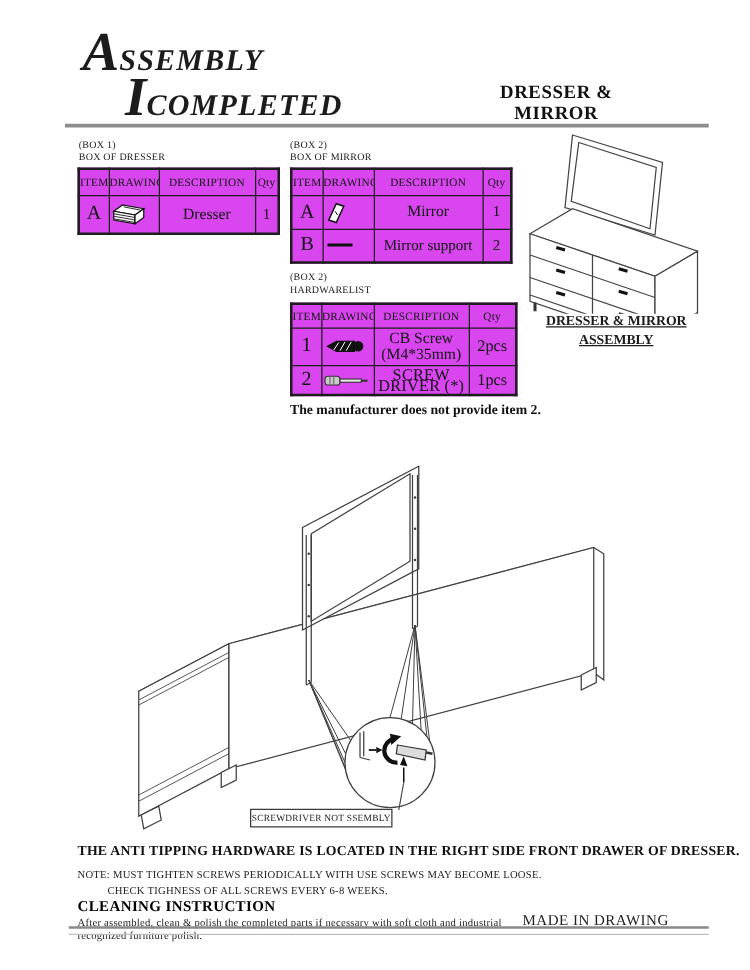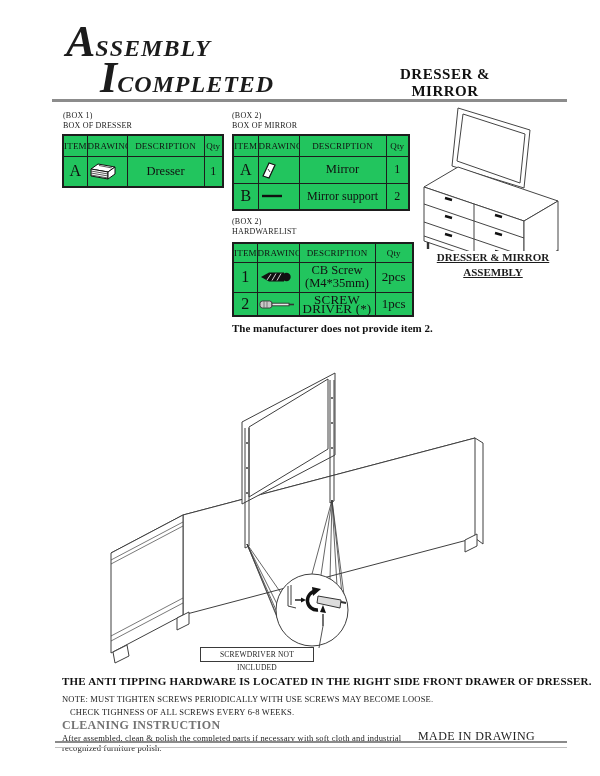--- a/index.html
+++ b/index.html
@@ -11,21 +11,21 @@
 
   
   .title-line{white-space:nowrap;font-style:italic;font-weight:bold;color:#1c1c1c;}
   .dropcap{font-size:44px;line-height:1;}
   .titlerest{font-size:24px;letter-spacing:1px;}
   .product-title{font-size:15px;font-weight:bold;letter-spacing:.5px;color:#111;}
   .top-rule{left:52px;top:99px;width:515px;height:3px;background:#8c8c8c;}
 
   
   .tbl-label{font-size:8px;line-height:10px;letter-spacing:.2px;color:#222;}
-  table.parts{border-collapse:collapse;table-layout:fixed;background:#22c55e;}
+  table.parts{border-collapse:collapse;table-layout:fixed;background:#d946ef;}
   table.parts{border:2px solid #1d1d1d;}
   table.parts th,table.parts td{
     border:1px solid #1d1d1d;text-align:center;vertical-align:middle;padding:0;
     overflow:hidden;
   }
   table.parts th{font-weight:normal;font-size:9px;letter-spacing:.2px;}
   .cell-item{font-size:16px;}
   .cell-desc{font-size:12.5px;line-height:13px;}
   .cell-desc-sm{font-size:13px;line-height:9px;letter-spacing:.2px;margin-top:28px;}
   .cell-qty{font-size:12px;}
@@ -38,21 +38,21 @@
 
   
   .callout-label{
     width:112px;height:13px;border:1px solid #3a3a3a;background:#fff;
     font-size:7.5px;letter-spacing:.2px;text-align:center;line-height:13px;color:#222;
   }
 
   
   .foot-bold{font-size:11px;font-weight:bold;letter-spacing:.2px;color:#111;}
   .foot-small{font-size:8.5px;letter-spacing:.2px;color:#222;}
-  .foot-title{font-size:12px;font-weight:bold;letter-spacing:.3px;color:#737373;}
+  .foot-title{font-size:12px;font-weight:bold;letter-spacing:.3px;color:#000000;}
   .made-in{font-size:12px;letter-spacing:.4px;color:#222;}
   .bottom-rule{left:55px;top:741px;width:512px;height:4px;border-top:2px solid #8a8a8a;border-bottom:1px solid #bfbfbf;}
 
   svg{display:block;}
 </style>
 </head>
 <body>
 
 <div class="abs title-line" style="left:66px;top:20px;">
   <span class="dropcap">A</span><span class="titlerest">SSEMBLY</span>
@@ -302,21 +302,21 @@
 
     <polygon points="233,238 256,242 255,250 232,245" fill="#dcdcdc" stroke="#333"></polygon>
     <line x1="256" y1="244" x2="261" y2="245" stroke="#333" stroke-width="2"></line>
 
     <polygon points="235,254 238,247 241,255" fill="#111" stroke="none"></polygon>
     <line x1="238" y1="256" x2="238" y2="268" stroke="#111" stroke-width="1.2"></line>
 
     <line x1="238" y1="268" x2="234" y2="290" stroke-width=".9"></line>
   </svg>
 </div>
-<div class="abs callout-label" style="left:200px;top:647px;">SCREWDRIVER NOT INCLUDED</div>
+<div class="abs callout-label" style="left:200px;top:647px;">SCREWDRIVER NOT SSEMBLY</div>
 
 <div class="abs foot-bold" style="left:62px;top:675px;">THE ANTI TIPPING HARDWARE IS LOCATED IN THE RIGHT SIDE FRONT DRAWER OF DRESSER.</div>
 <div class="abs foot-small" style="left:62px;top:694px;">NOTE: MUST TIGHTEN SCREWS PERIODICALLY WITH USE SCREWS MAY BECOME LOOSE.</div>
-<div class="abs foot-small" style="left:70px;top:707px;">CHECK TIGHNESS OF ALL SCREWS EVERY 6-8 WEEKS.</div>
+<div class="abs foot-small" style="left:86px;top:707px;">CHECK TIGHNESS OF ALL SCREWS EVERY 6-8 WEEKS.</div>
 <div class="abs foot-title" style="left:62px;top:718px;">CLEANING INSTRUCTION</div>
 <div class="abs foot-small" style="left:62px;top:733px;width:360px;">After assembled, clean &amp; polish the completed parts if necessary with soft cloth and industrial recognized furniture polish.</div>
 <div class="abs made-in" style="left:418px;top:729px;">MADE IN DRAWING</div>
 <div class="abs bottom-rule"></div>
 
 </body></html>

